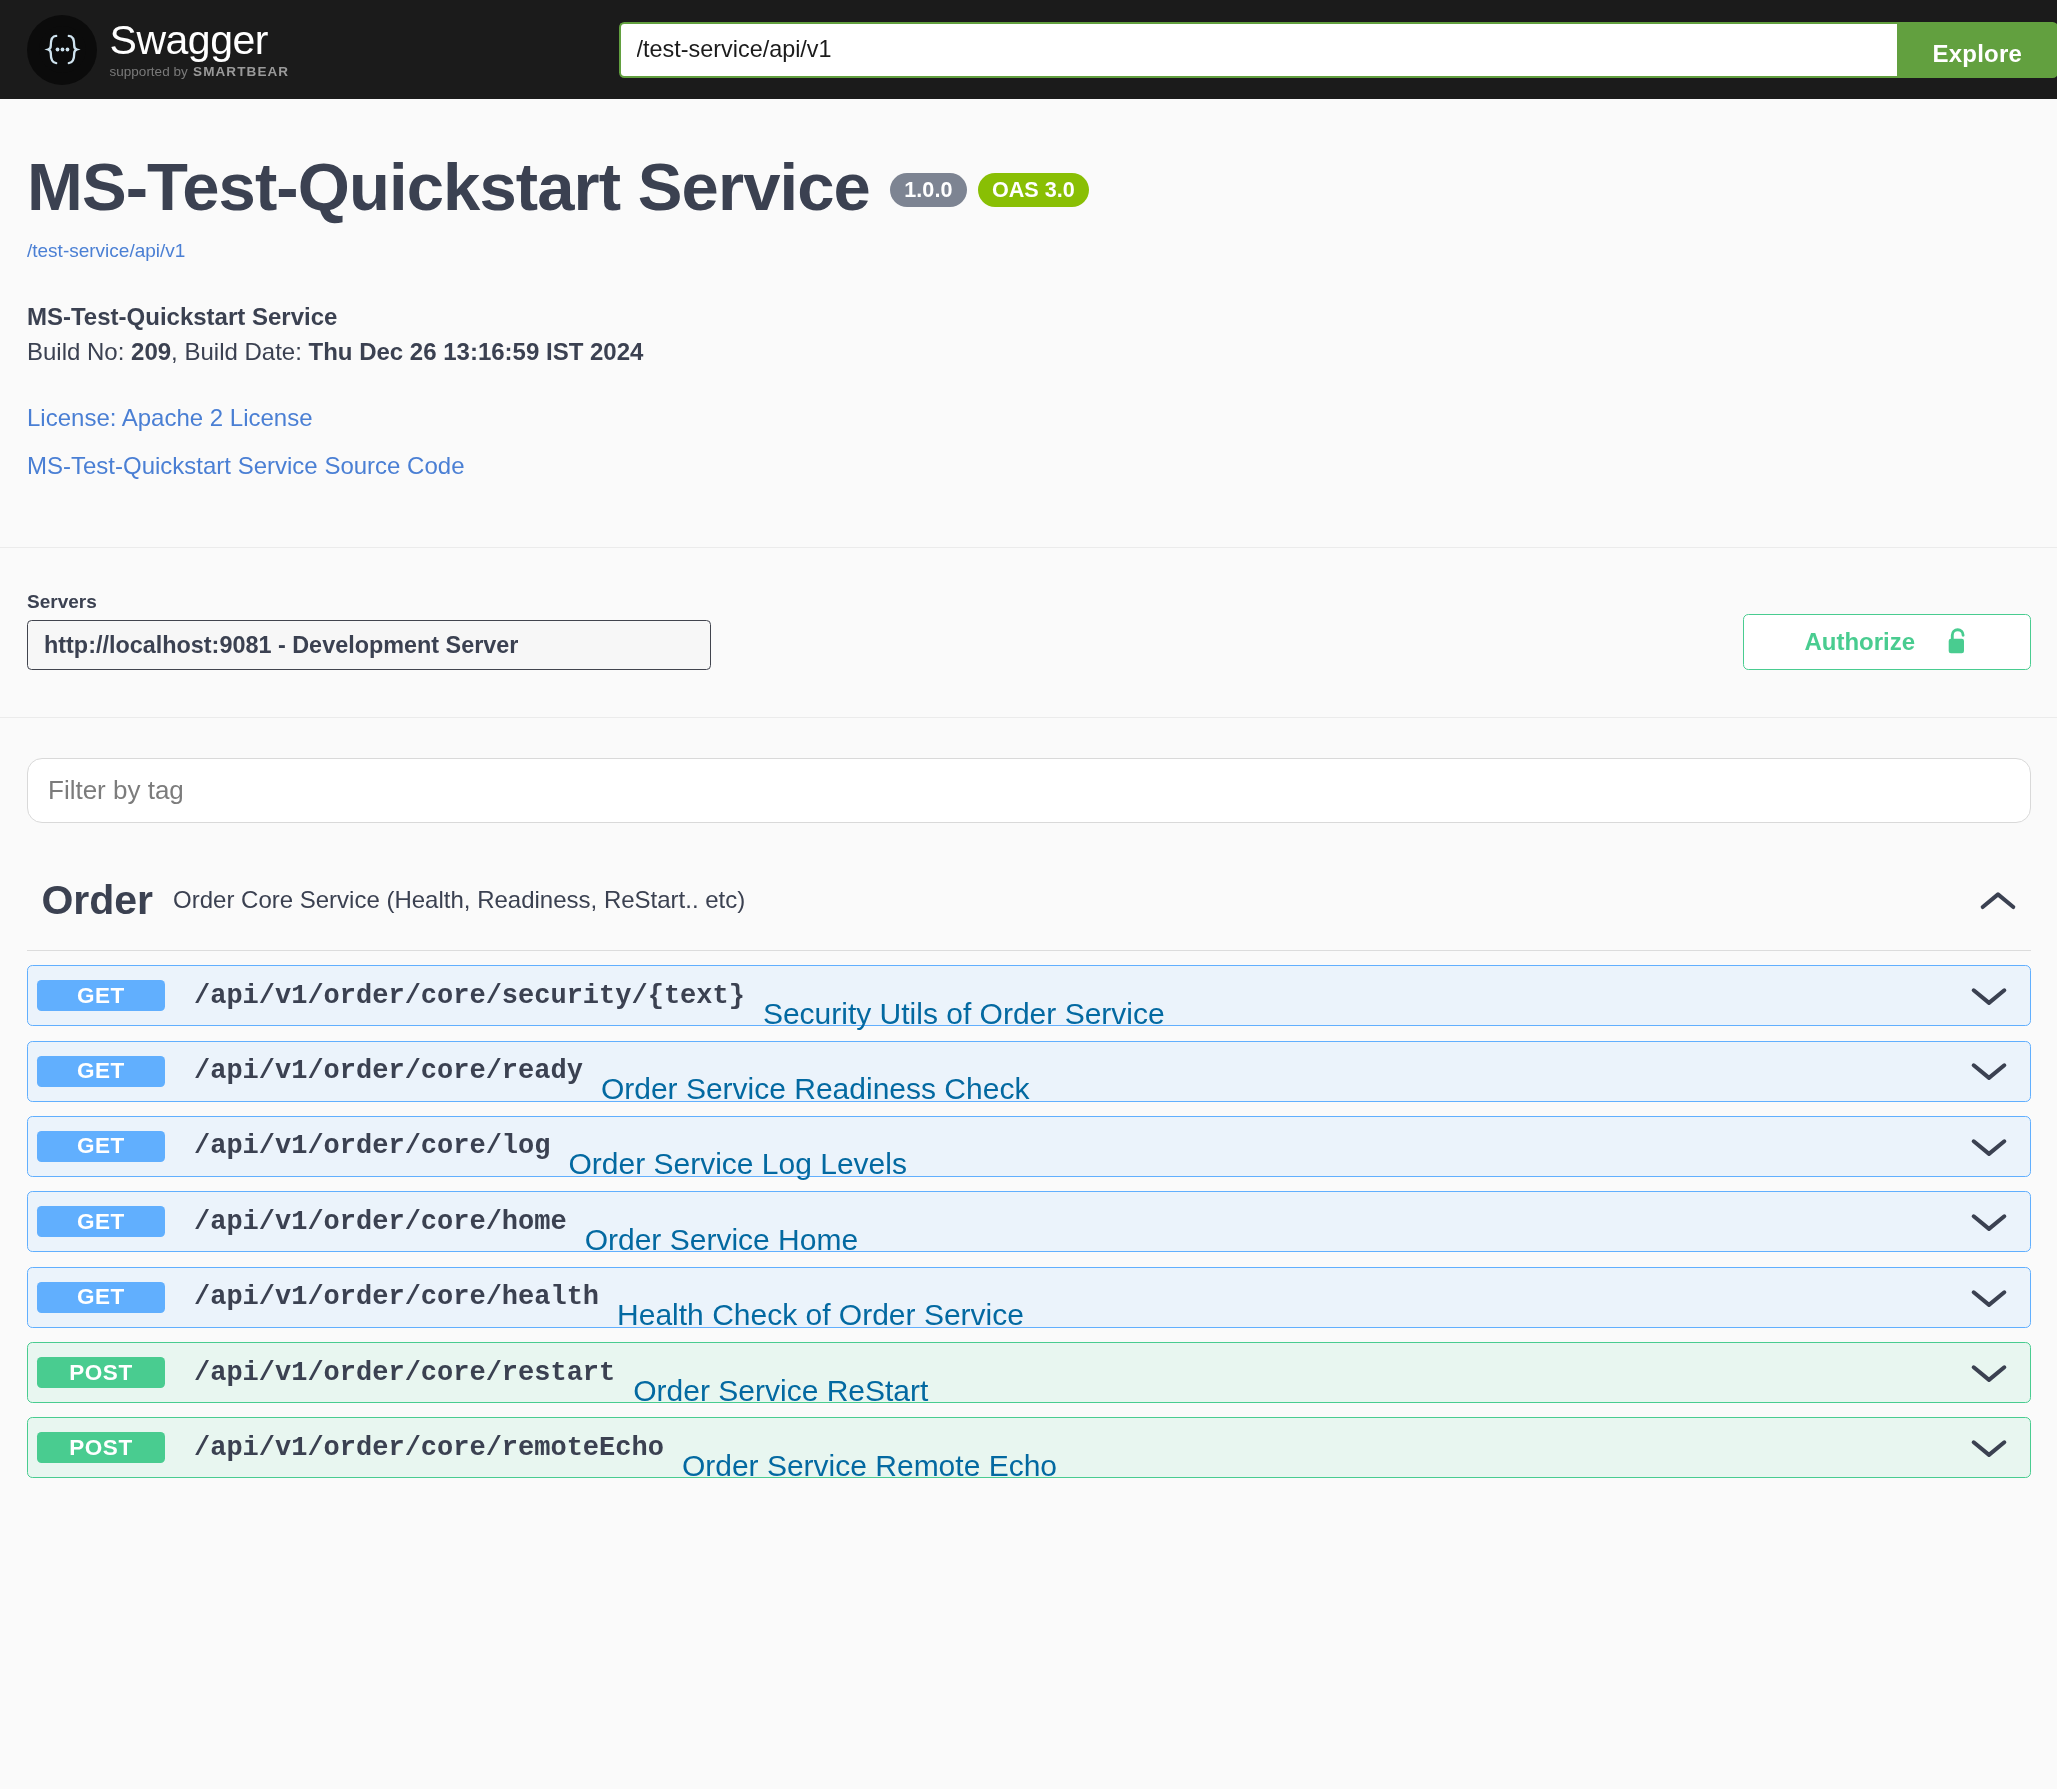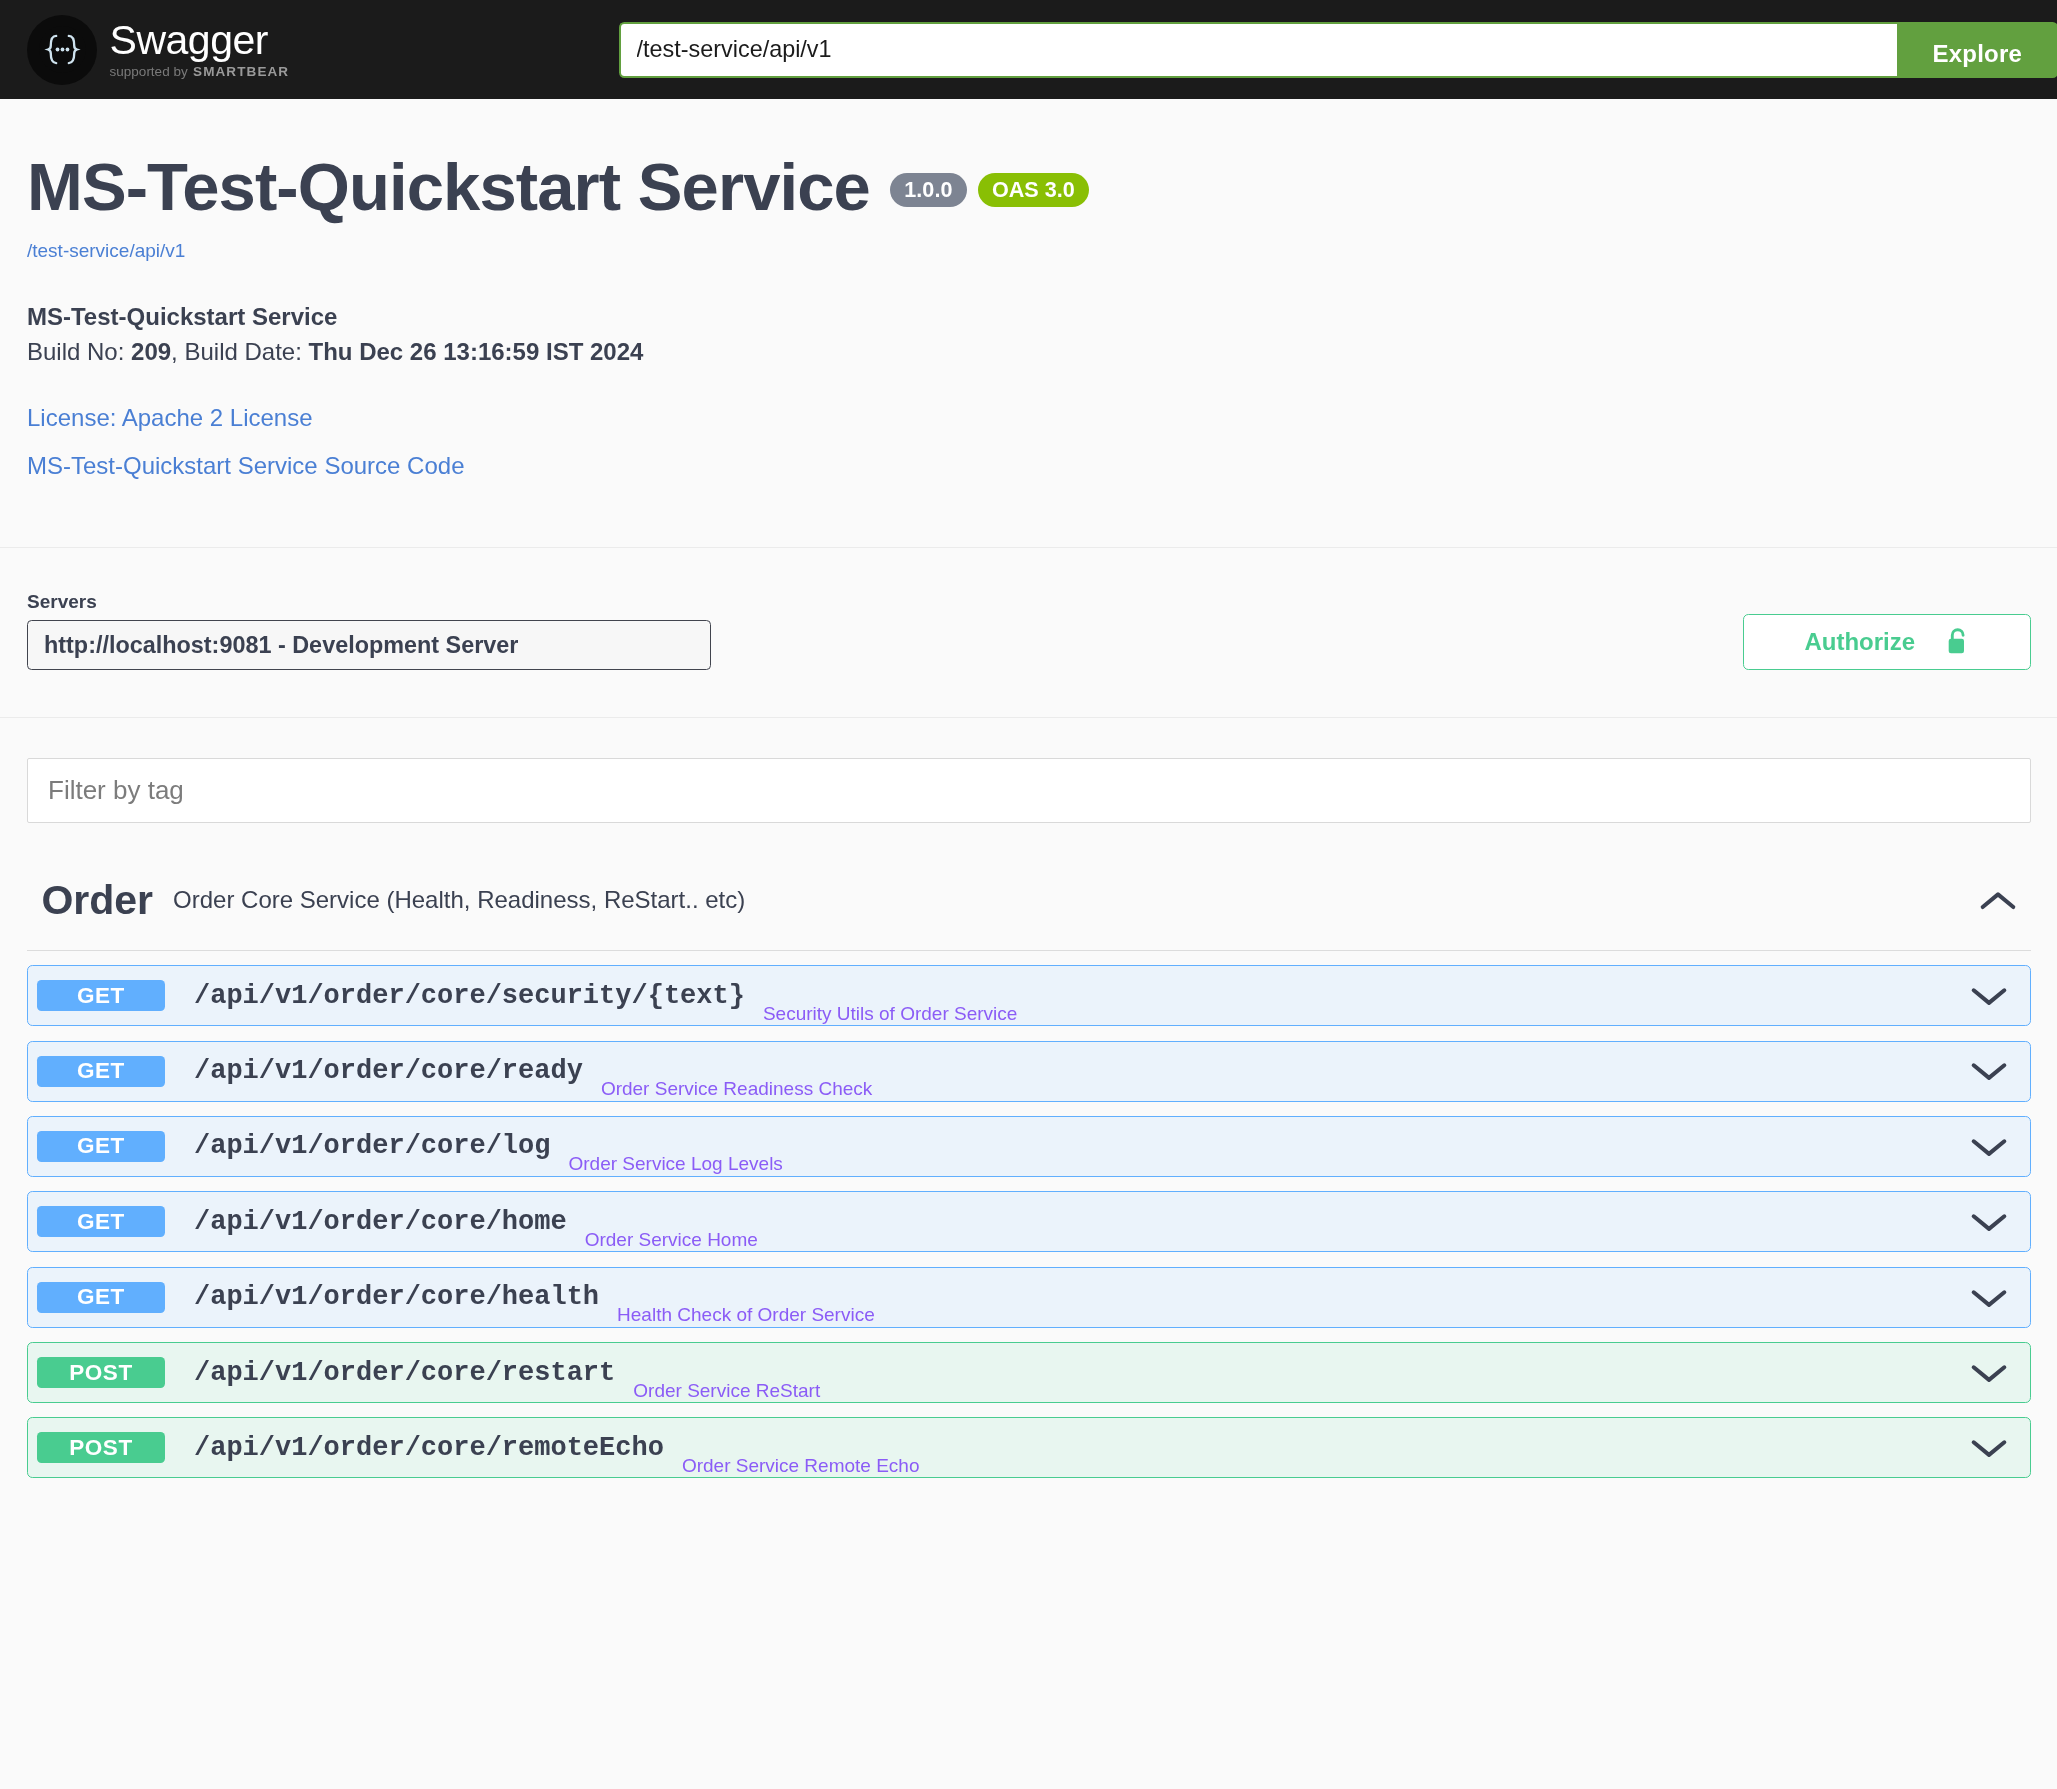--- a/index.html
+++ b/index.html
@@ -187,21 +187,21 @@
     cursor: pointer;
   }
   .authorize-btn svg { display: block; }
 
   
   .filter-section { padding: 40px 27px 25px 27px; background: #fafafa; }
   .filter-input {
     width: 100%;
     height: 65px;
     border: 1.8px solid #d9d9d9;
-    border-radius: 2px;
+    border-radius: 15px;
     background: #ffffff;
     font-size: 26px;
     font-family: "Liberation Sans", sans-serif;
     color: #15803d;
     padding: 0 20px;
     outline: none;
   }
   .filter-input::placeholder { color: #7c7c7c; }
 
   
@@ -262,22 +262,22 @@
   .op-path {
     margin-left: 29px;
     font-family: "Liberation Mono", monospace;
     font-size: 27px;
     font-weight: 700;
     color: #3b4151;
     white-space: nowrap;
   }
   .op-summary {
     margin-left: 18px;
-    font-size: 19px;
-    color: #8b5cf6;
+    font-size: 30px;
+    color: #0369a1;
     flex: 1 1 auto;
     white-space: nowrap;
     overflow: hidden;
     margin-top: 36px;
   }
   .op-chevron { flex: 0 0 auto; display: flex; align-items: center; padding-right: 7.2px; }
 </style>
 </head>
 <body>
 

